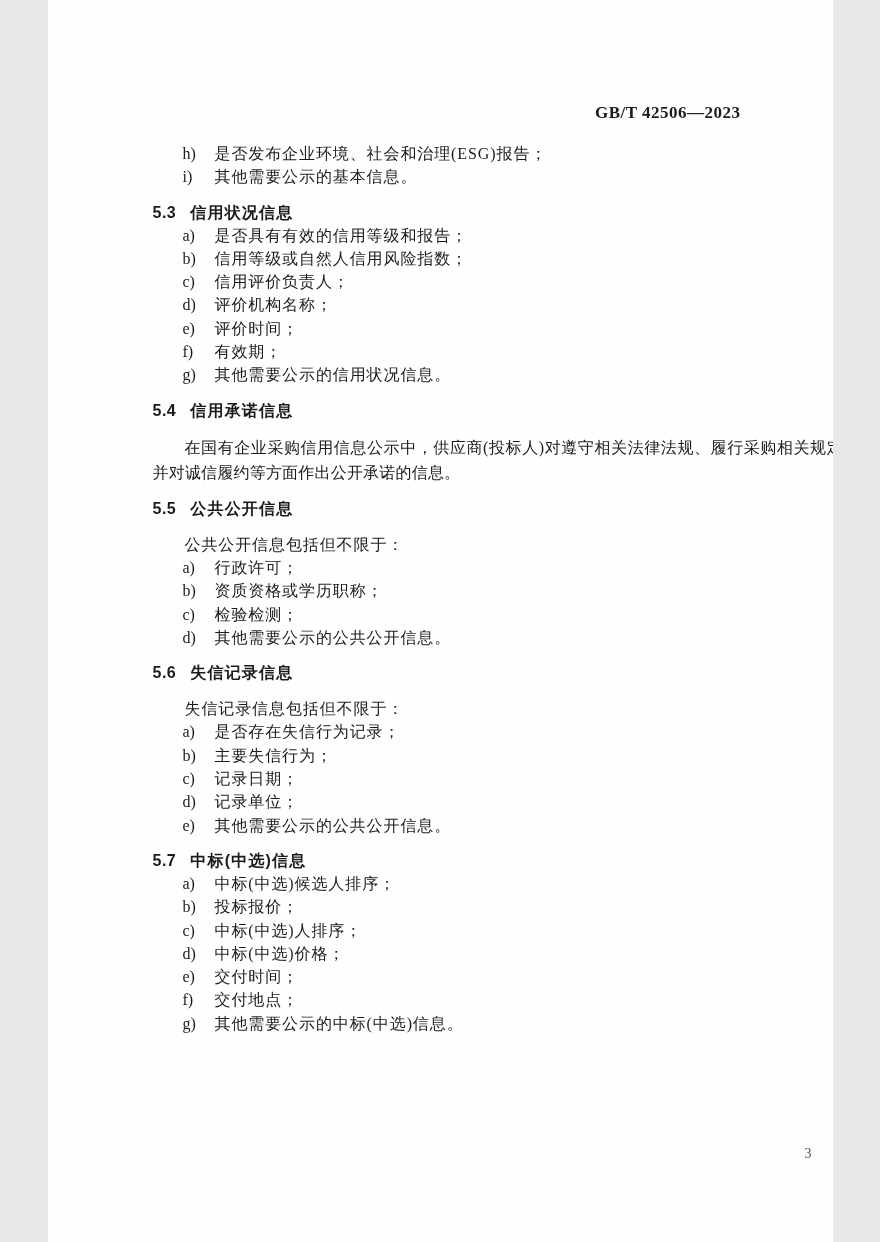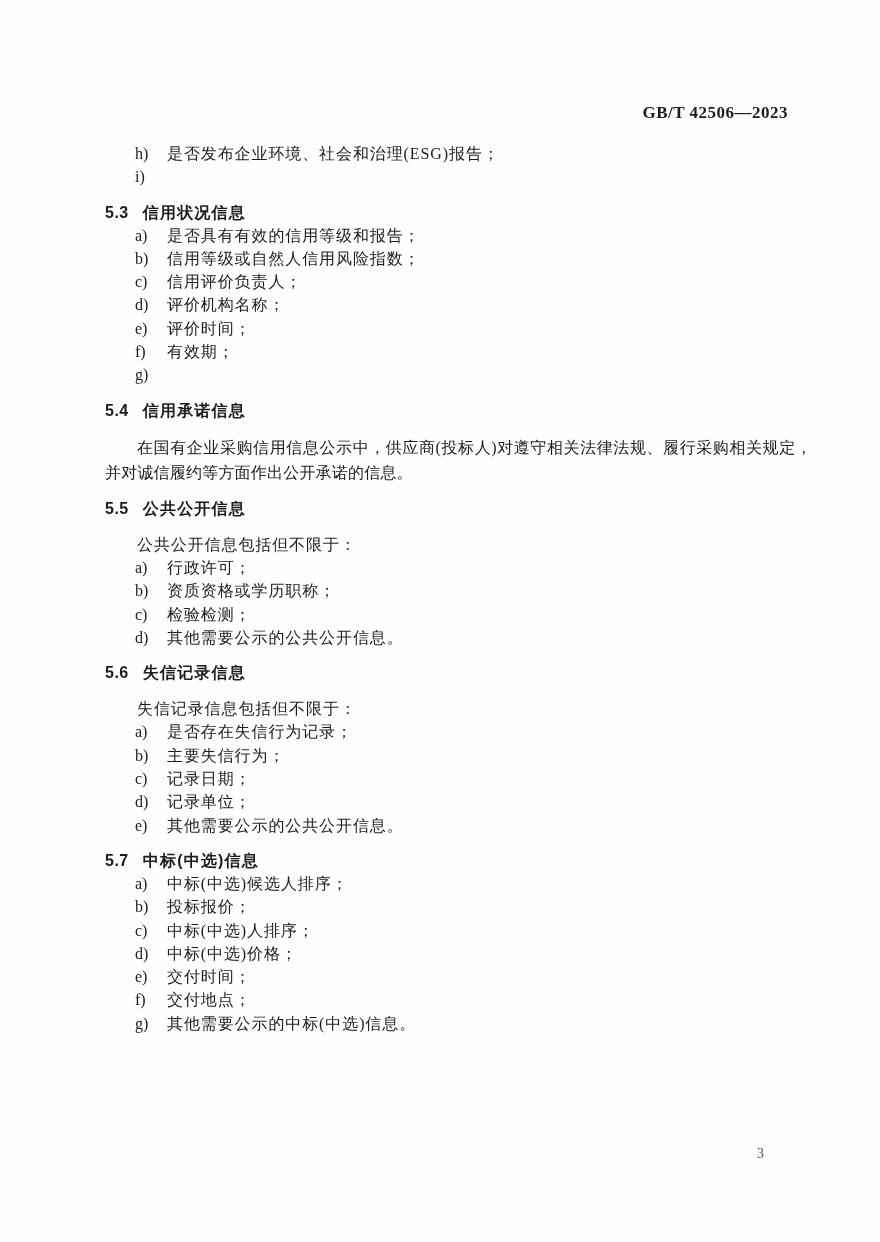--- a/index.html
+++ b/index.html
@@ -1,18 +1,18 @@
 <!DOCTYPE html>
 <html><head>
 <meta charset="utf-8">
 <style>
   html, body { margin: 0; padding: 0; background: #e8e8e8; }
   .page {
     position: relative;
-    width: 880px;
+    width: 785px;
     height: 1242px;
     margin: 0 auto;
     background: #fefefe;
     font-family: "Liberation Serif", "DejaVu Serif", serif;
     color: #1c1c1c;
     overflow: hidden;
     box-sizing: border-box;
     padding: 102px 68px 0 105px;
   }
   .doc-header {
@@ -92,20 +92,21 @@
     <span>GB/T 42506—2023</span>
   </div>
 
   <div class="cont-list">
     <div class="li">
       <span class="lt">h)</span>
       <span class="tx">是否发布企业环境、社会和治理(ESG)报告；</span>
     </div>
     <div class="li">
       <span class="lt">i)</span>
+      <span class="tx">其他需要公示的基本信息。</span>
     </div>
   </div>
 
   <div class="section">
     <div class="sec-head">
       <span class="sec-num">5.3</span>
       <span class="sec-title">信用状况信息</span>
     </div>
     <div class="sec-body" style="margin-top:0;">
       <div class="li">
@@ -127,20 +128,21 @@
       <div class="li">
         <span class="lt">e)</span>
         <span class="tx">评价时间；</span>
       </div>
       <div class="li">
         <span class="lt">f)</span>
         <span class="tx">有效期；</span>
       </div>
       <div class="li">
         <span class="lt">g)</span>
+        <span class="tx">其他需要公示的信用状况信息。</span>
       </div>
     </div>
   </div>
 
   <div class="section">
     <div class="sec-head">
       <span class="sec-num">5.4</span>
       <span class="sec-title">信用承诺信息</span>
     </div>
     <div class="para">在国有企业采购信用信息公示中，供应商(投标人)对遵守相关法律法规、履行采购相关规定，并对诚信履约等方面作出公开承诺的信息。</div>

